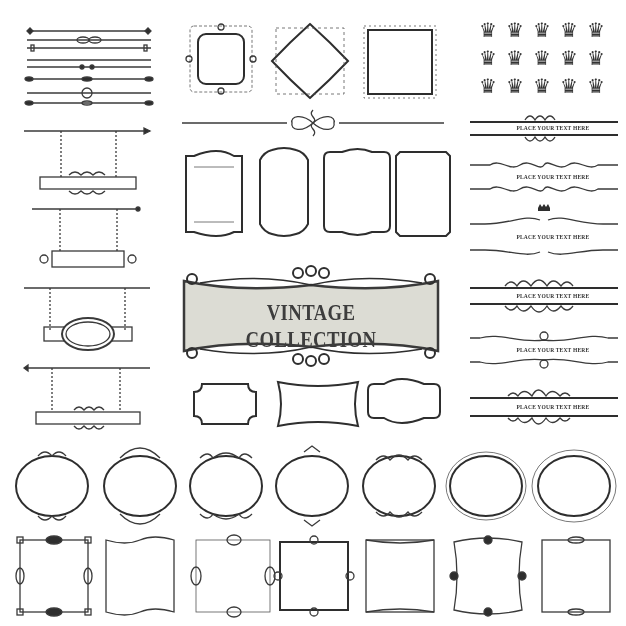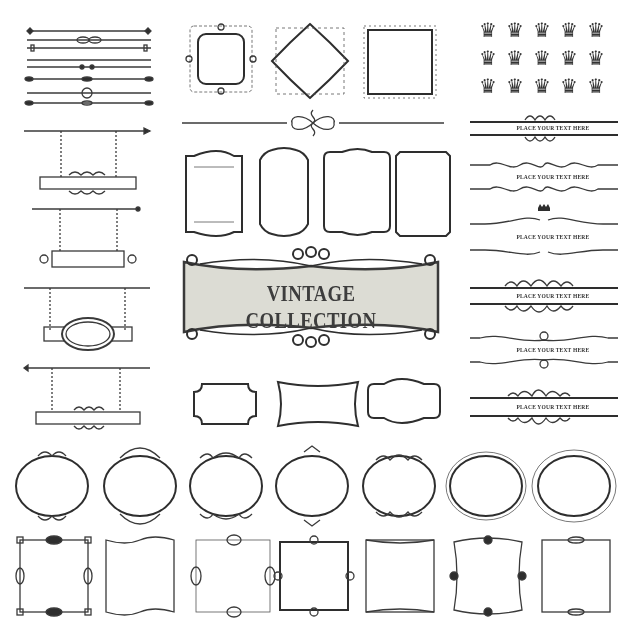--- a/index.html
+++ b/index.html
@@ -192,21 +192,21 @@
       <path d="M144 10 q0 -6 6 -6 h12 q16 -6 30 0 h12 q6 0 6 6 v68 q0 6 -6 6 h-12 q-14 6 -30 0 h-12 q-6 0 -6 -6z"></path>
       <path d="M216 8 l4 -4 h46 l4 4 v76 l-4 4 h-46 l-4 -4z"></path>
     </g>
     <g class="thin">
         <line x1="14" y1="19" x2="54" y2="19"></line>
         <line x1="14" y1="74" x2="54" y2="74"></line>
       </g>
   </svg>
 </div>
 
-<div class="abs" style="left:180px;top:244px;width:262px;height:106px;">
+<div class="abs" style="left:180px;top:263px;width:262px;height:106px;">
   <svg width="262" height="106" style="position:absolute;left:0;top:0">
     <path d="M4 18 Q60 30 131 22 Q202 30 258 18 V88 Q202 76 131 84 Q60 76 4 88z" fill="#dcdcd4" stroke="#3a3a3a" stroke-width="2.5"></path>
     <g class="st2">
         <circle cx="12" cy="16" r="5"></circle>
         <circle cx="250" cy="16" r="5"></circle>
         <circle cx="12" cy="90" r="5"></circle>
         <circle cx="250" cy="90" r="5"></circle>
       <circle cx="118" cy="10" r="5"></circle>
         <circle cx="131" cy="8" r="5"></circle>
         <circle cx="144" cy="10" r="5"></circle>

